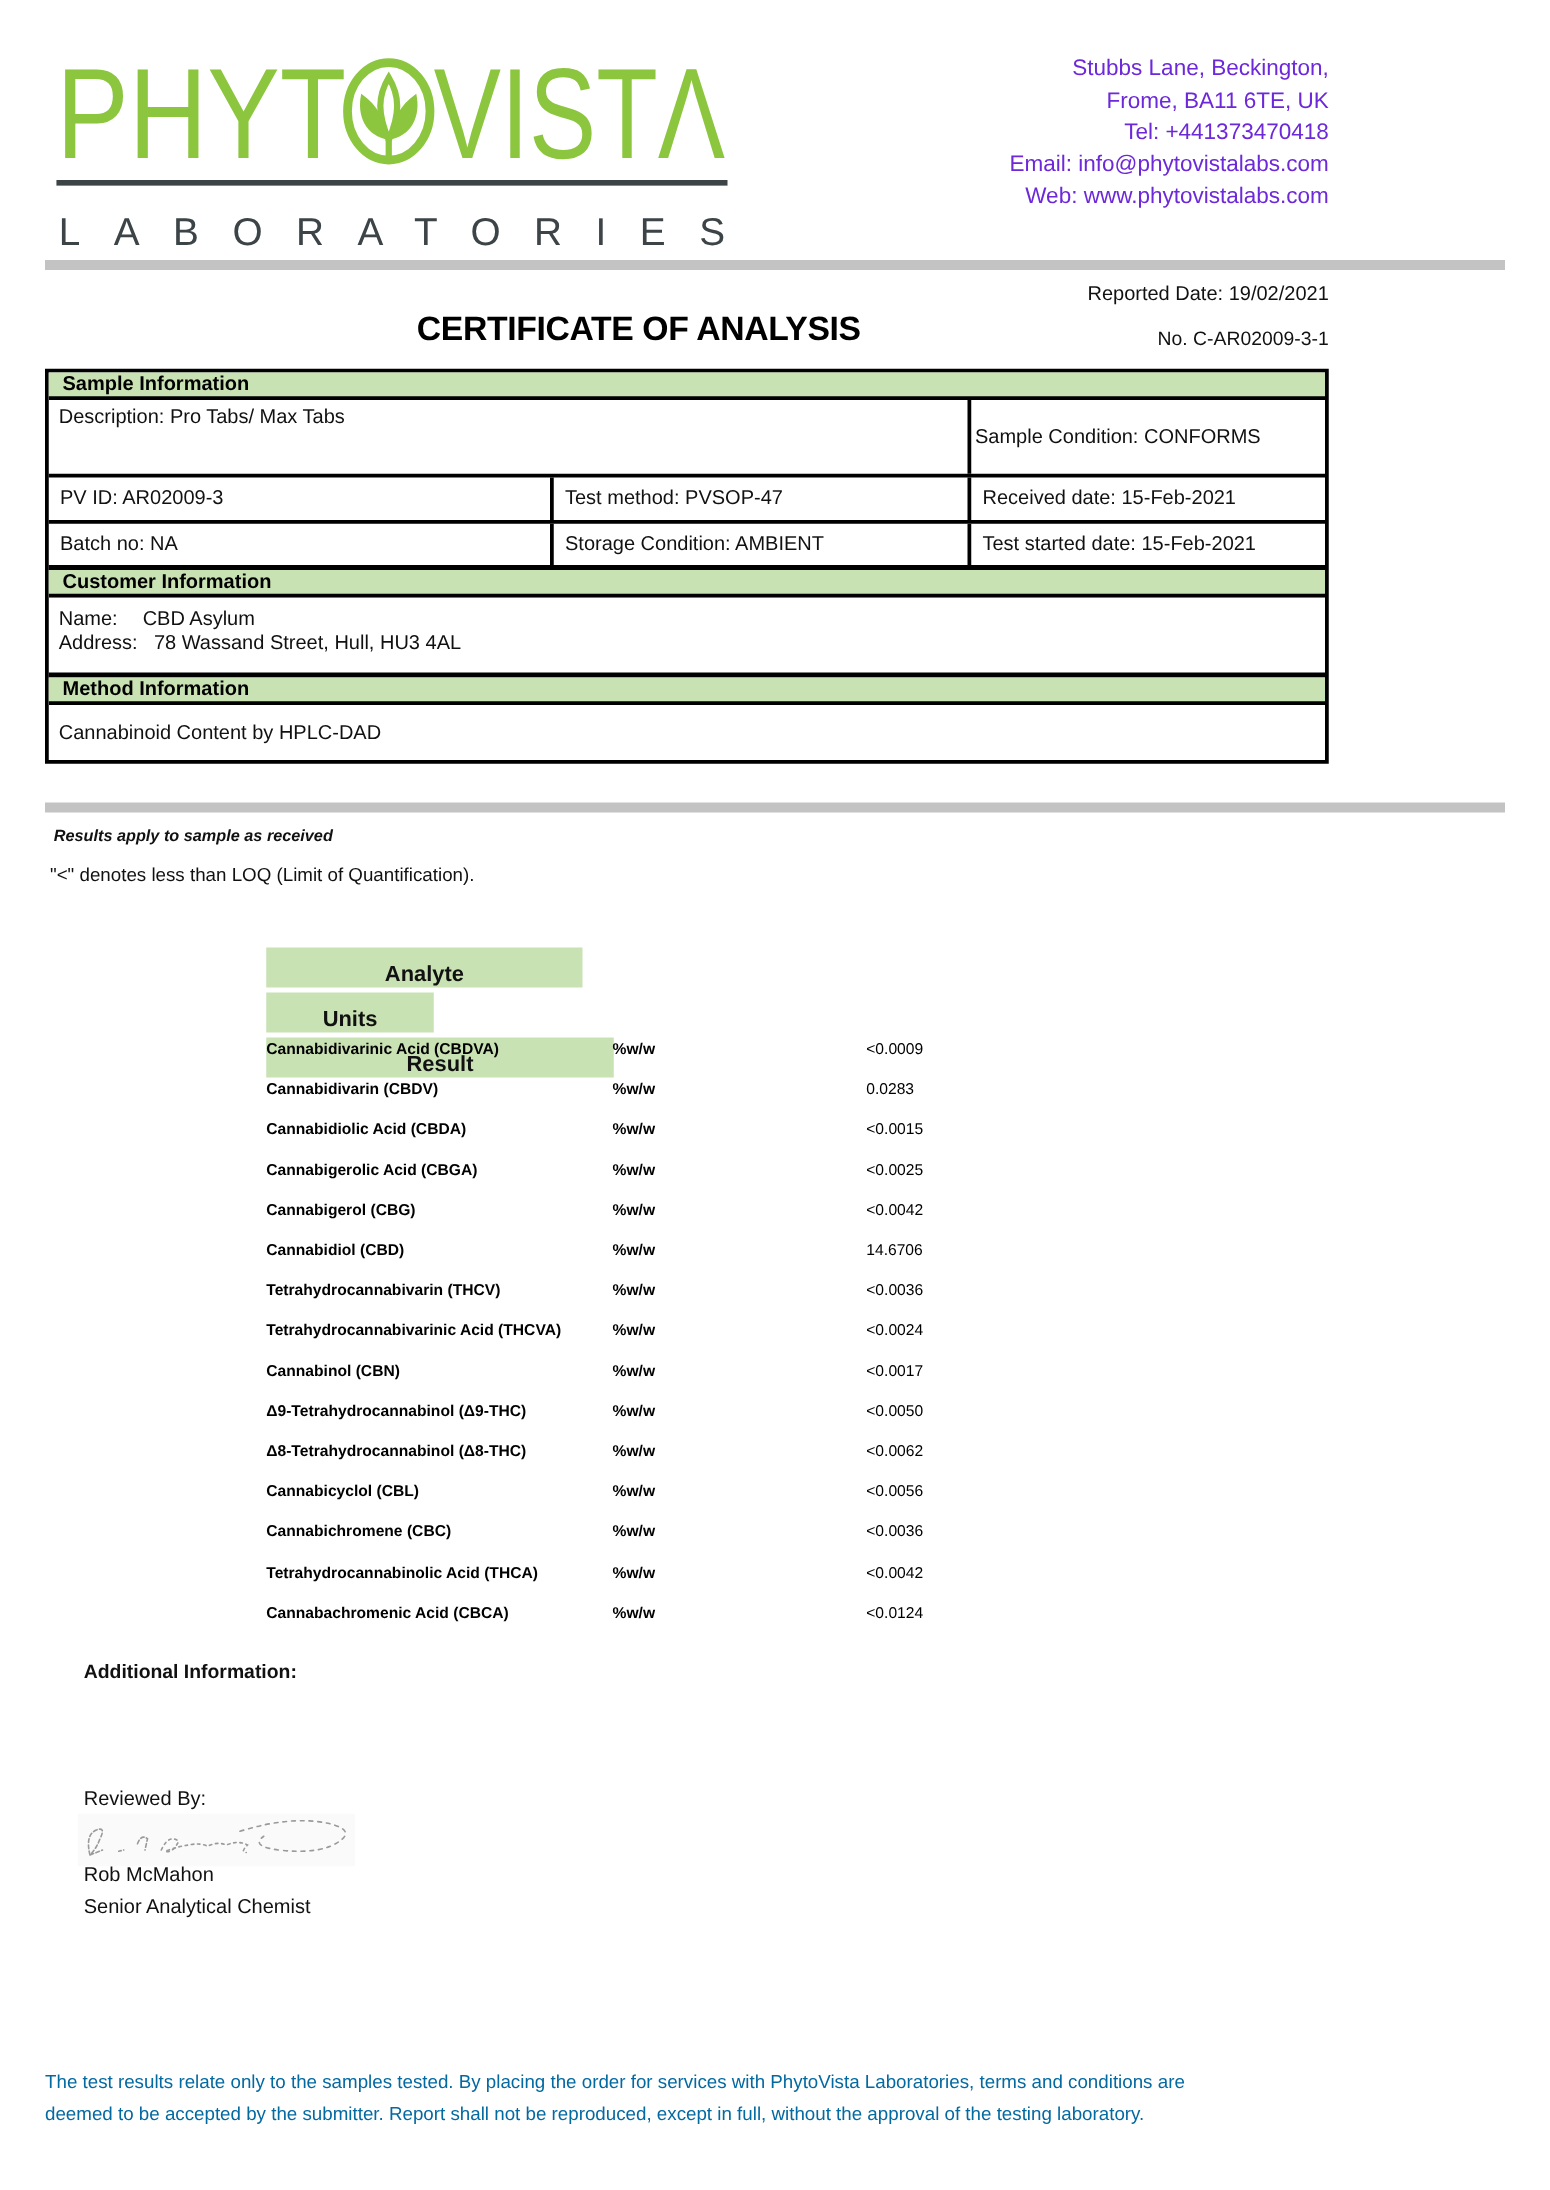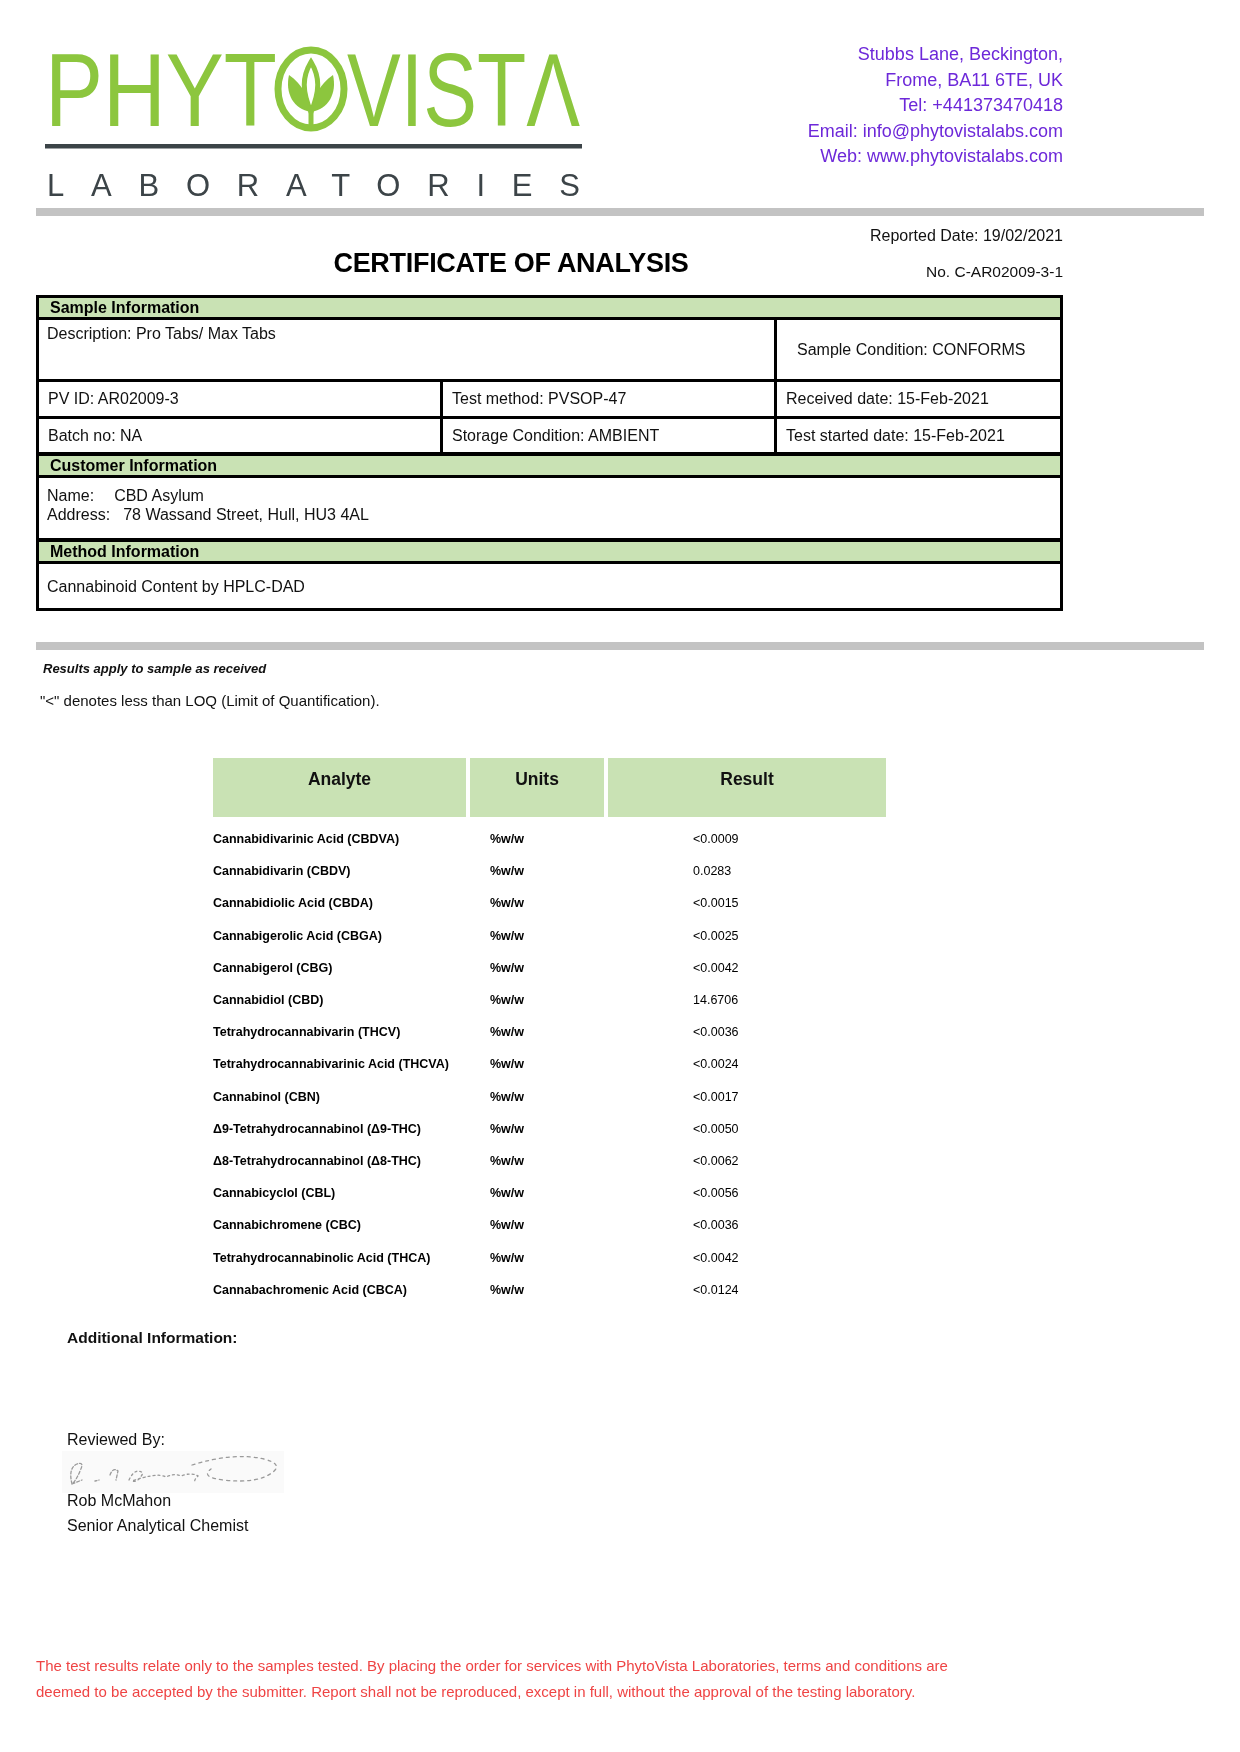--- a/index.html
+++ b/index.html
@@ -19,53 +19,53 @@
                font-size:27px; font-weight:bold; letter-spacing:-0.3px; color:#000; }
   .cert-no { position:absolute; left:663px; top:263px; width:400px; text-align:right; font-size:15.5px; }
 
   
   .info-box { position:absolute; left:36px; top:295px; width:1027px; border:3px solid #000; background:#fff; }
   .sec-bar { height:22px; background:#c9e2b4; border-bottom:3px solid #000;
              display:flex; align-items:center; padding-left:11px;
              font-size:16px; font-weight:bold; color:#000; }
   .desc-row { display:flex; height:62px; border-bottom:3px solid #000; font-size:16px; }
   .desc-cell { flex:1; padding:5px 8px; }
-  .cond-cell { width:286px; border-left:3px solid #000; display:flex; align-items:center; padding-left:20px; }
+  .cond-cell { width:286px; border-left:3px solid #000; display:flex; align-items:center; padding-left:3px; }
   .i-row { display:flex; height:37px; border-bottom:3px solid #000; font-size:16px; }
   .i-row.last { border-bottom-width:4px; }
   .i-c1 { width:401px; display:flex; align-items:center; padding-left:9px; }
   .i-c2 { flex:1; border-left:3px solid #000; display:flex; align-items:center; padding-left:9px; }
   .i-c3 { width:286px; border-left:3px solid #000; display:flex; align-items:center; padding-left:9px; }
   .cust-content { height:64px; border-bottom:4px solid #000; padding:9px 8px 0; font-size:16px; }
   .cust-line .val { margin-left:20px; }
   .cust-line.addr { margin-top:1px; } .cust-line.addr .val { margin-left:13px; }
   .method-content { height:44px; padding:14px 8px 0; font-size:16px; }
 
   
   .note1 { position:absolute; left:43px; top:661px; font-size:13px; font-weight:bold; font-style:italic; }
   .note2 { position:absolute; left:40px; top:692px; font-size:15px; }
 
   
   .results { position:absolute; left:213px; top:758px; width:673px; }
-  .rt-head { display:flex; gap:4px; height:59px; }
+  .rt-head { display:flex; gap:4px; height:59px;flex-direction:column; }
   .rt-hc { background:#c9e2b4; font-size:17.5px; font-weight:bold; text-align:center; padding-top:11px; }
   .rt-hc.h-analyte { width:253px; } .rt-hc.h-units { width:134px; } .rt-hc.h-result { width:278px; }
   .rt-body { margin-top:6px; }
   .rrow { display:flex; align-items:center; height:32.2px; }
   .ca { width:277px; font-size:12.5px; font-weight:bold; color:#000; }
   .cu { width:203px; font-size:12.5px; font-weight:bold; color:#000; }
   .cr { flex:1; font-size:12.5px; color:#000; }
 
   .additional { position:absolute; left:67px; top:1329px; font-size:15.5px; font-weight:bold; }
   .reviewed { position:absolute; left:67px; top:1431px; font-size:16px; }
   .sig-svg { position:absolute; left:62px; top:1448px; }
   .signer-name { position:absolute; left:67px; top:1492px; font-size:16px; }
   .signer-title { position:absolute; left:67px; top:1517px; font-size:16px; }
 
-  .footer { position:absolute; left:36px; top:1653px; width:1168px; font-size:15px; line-height:26px; color:#ef4444; }
+  .footer { position:absolute; left:36px; top:1653px; width:1168px; font-size:15px; line-height:26px; color:#0369a1; }
 </style>
 </head>
 <body>
 
 <div class="page">
 
   <svg class="logo-svg" width="540" height="180" viewBox="0 0 540 180">
     <text x="0" y="100" font-size="103" fill="#8cc63e" font-family="Liberation Sans, sans-serif" textLength="232" lengthAdjust="spacingAndGlyphs">PHYT</text>
     <g transform="translate(266,63)">
       <ellipse cx="0" cy="0" rx="33" ry="39" fill="none" stroke="#8cc63e" stroke-width="7"></ellipse>

